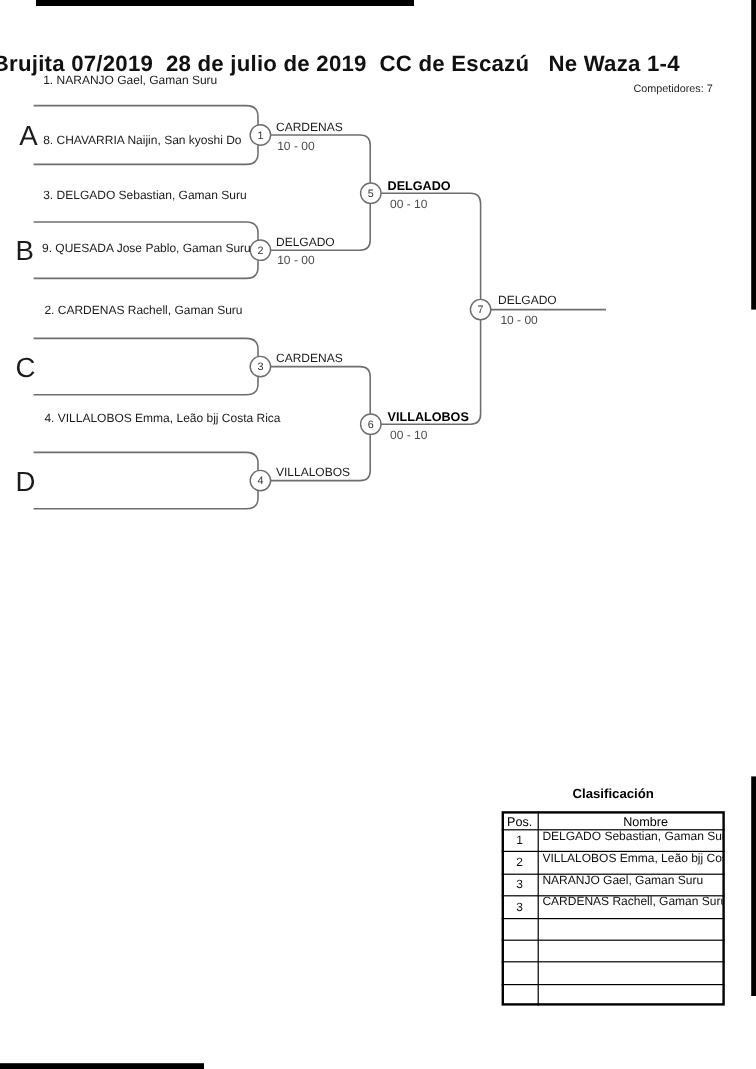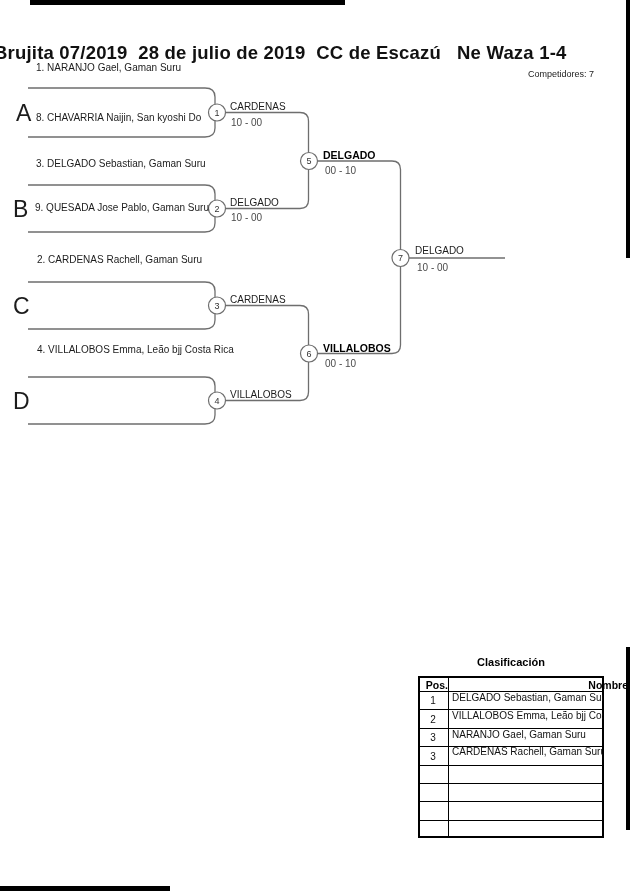--- a/index.html
+++ b/index.html
@@ -24,21 +24,21 @@
   .winner.bold{font-weight:bold;font-size:10.5px;color:#000;}
   .score{font-size:10px;color:#4a4a4a;white-space:pre;}
   svg{position:absolute;top:0;left:0;}
   
   .clasif-title{top:656px;left:418px;width:186px;text-align:center;
     font-size:11px;font-weight:bold;color:#000;}
   .clasif-box{top:676px;left:418px;width:186px;height:162px;
     border:2px solid #000;box-sizing:border-box;}
   .tline-h{left:418px;width:186px;height:1px;background:#000;}
   .tline-v{top:676px;left:448px;width:1px;height:162px;background:#000;}
-  .th{font-size:10.5px;font-weight:bold;color:#000;text-align:right;}
+  .th{font-size:10.5px;font-weight:normal;color:#000;text-align:center;}
   .td-pos{font-size:10px;color:#111;width:30px;text-align:center;left:418px;}
   .td-name{font-size:10px;color:#111;left:452px;width:151px;
     white-space:nowrap;overflow:hidden;}
   .artifact{background:#000;}
 </style>
 </head>
 <body>
 
 <div class="abs title">Brujita 07/2019  28 de julio de 2019  CC de Escazú   Ne Waza 1-4</div>
 <div class="abs competitors">Competidores: 7</div>

